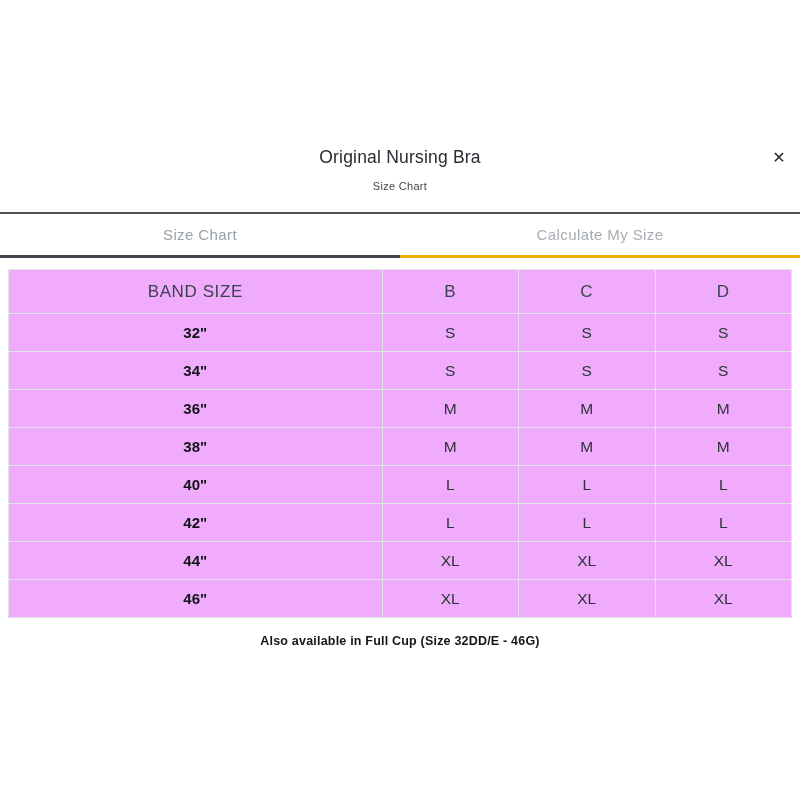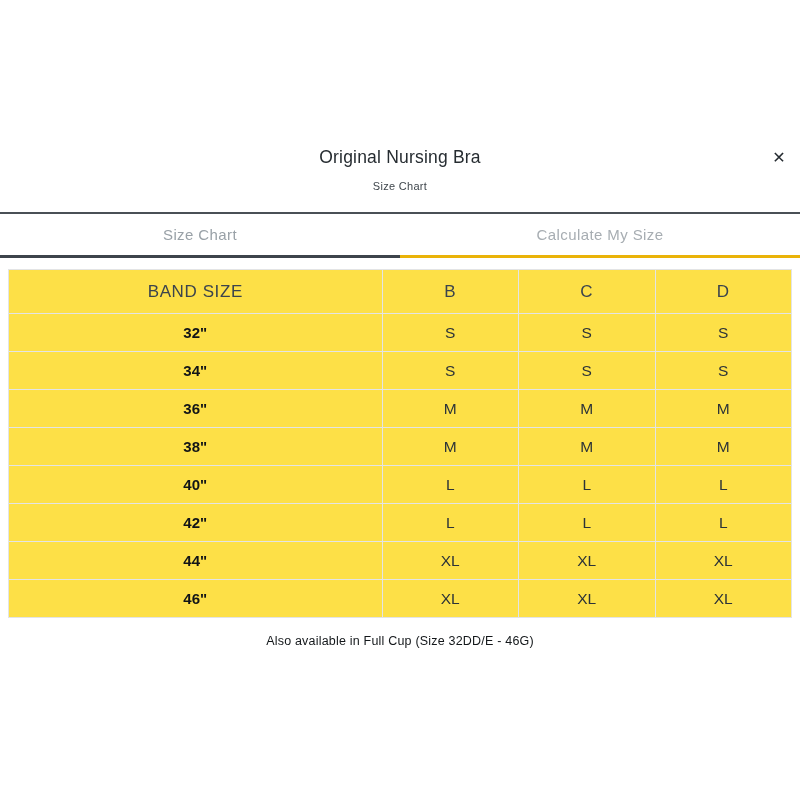--- a/index.html
+++ b/index.html
@@ -63,21 +63,21 @@
   
   .size-table {
     position: absolute; top: 269px; left: 8px;
     width: 784px;
     border-collapse: collapse;
     table-layout: fixed;
   }
   .size-table th, .size-table td {
     border: 1px solid #e3e4e5;
     text-align: center;
-    background: #fde047;
+    background: #f0abfc;
   }
   .size-table col.band-col { width: 47.7%; }
   .size-table col.cup-col  { width: 17.43%; }
   .size-table th {
     height: 44px;
     font-weight: 400;
     font-size: 17px; letter-spacing: 0.6px;
     color: #3b444d;
   }
   .size-table td { height: 38px; }
@@ -85,21 +85,21 @@
     font-weight: 700; font-size: 15px; color: #111417;
   }
   .size-table td.cup-cell {
     font-weight: 400; font-size: 15.5px; color: #2c3338;
   }
 
   
   .footnote {
     position: absolute; top: 634px; left: 0; width: 100%;
     text-align: center;
-    font-size: 12.5px; font-weight: 400;
+    font-size: 12.5px; font-weight: 700;
     color: #13171a; letter-spacing: 0.2px;
   }
 </style>
 </head>
 <body>
 
 <div class="screen">
 
   <div class="modal-title">Original Nursing Bra</div>
   <div class="modal-subtitle">Size Chart</div>

